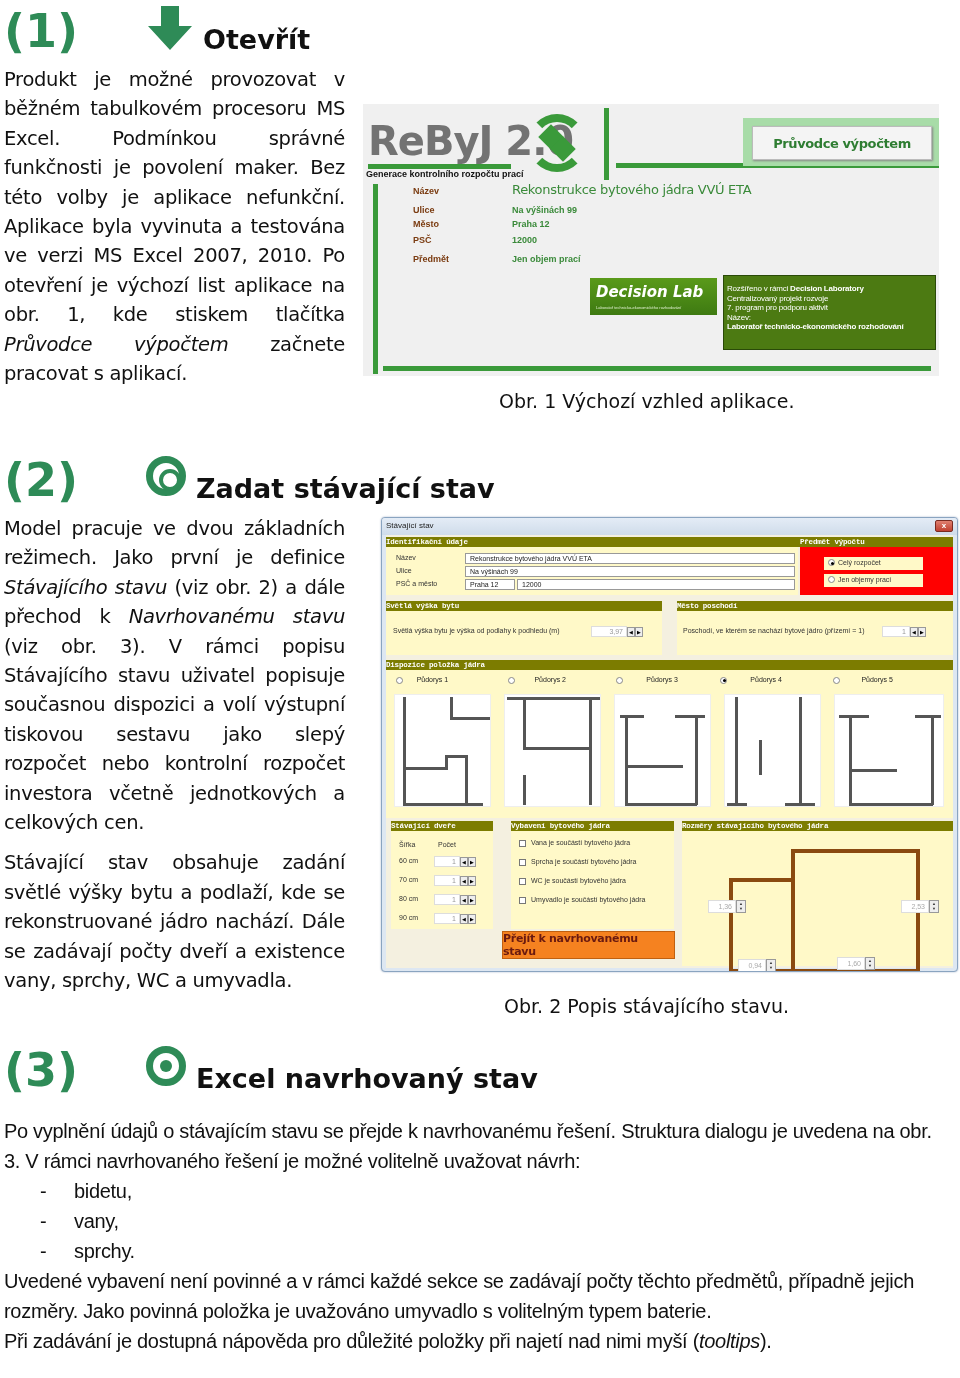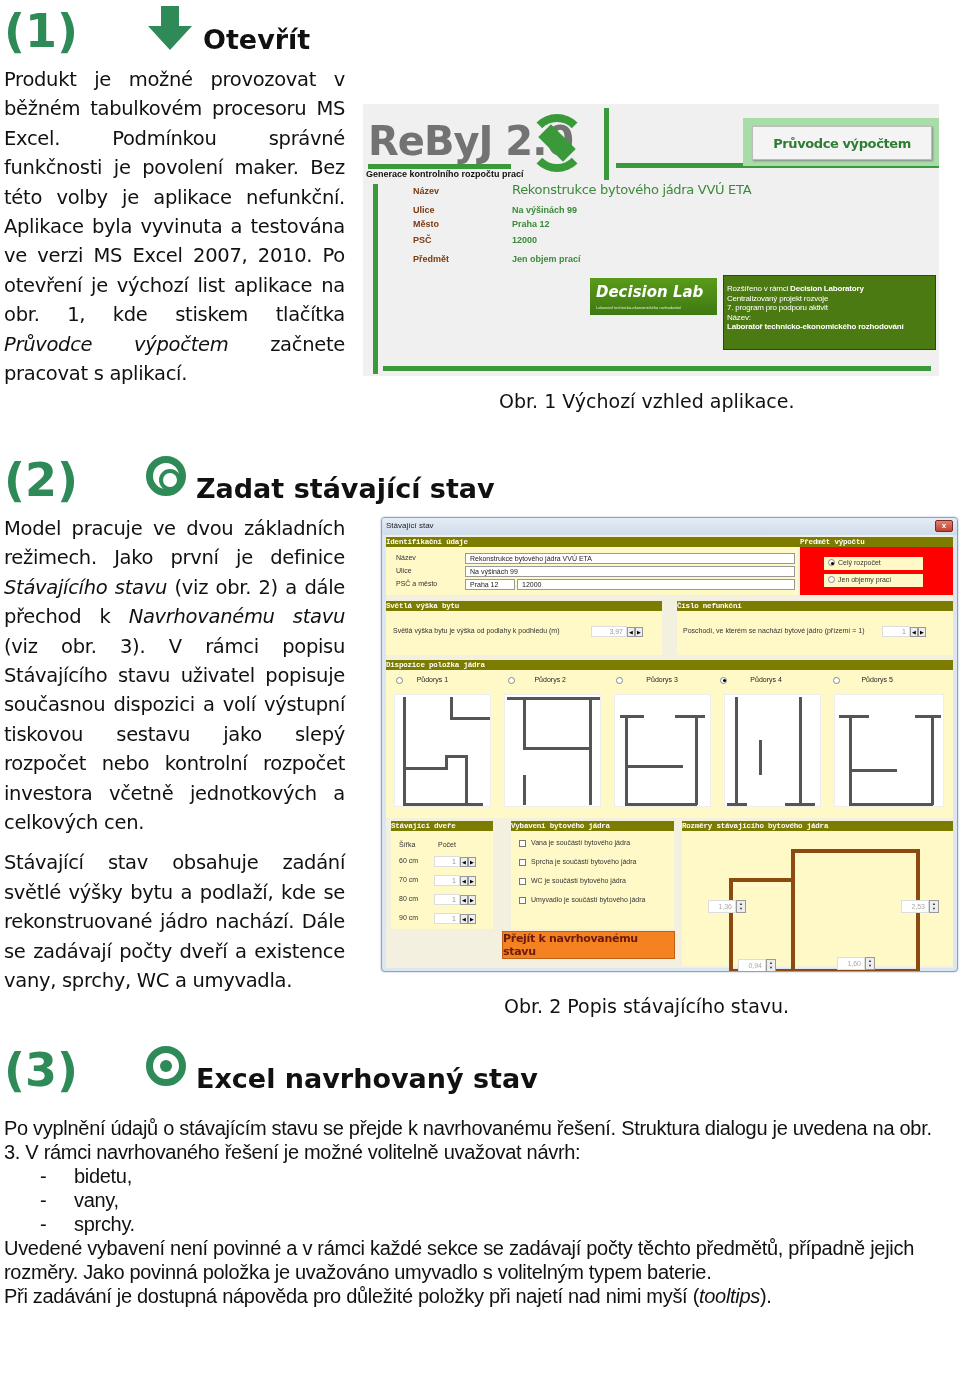--- a/index.html
+++ b/index.html
@@ -16,21 +16,21 @@
   .icon-target.filled::after { background: #2e8b57; left: 7px; top: 7px; width: 12px; height: 12px; border: none; }
 
   
   .col-text { position: absolute; left: 4px; width: 341px; font-family: "DejaVu Sans", sans-serif; font-size: 19.5px; line-height: 29.4px; text-align: justify; text-align-last: left; letter-spacing: -0.3px; }
   .col-text p { margin: 0; }
   .col-text p + p { margin-top: 11px; }
   .col-text em { font-style: italic; }
 
   .caption { position: absolute; font-family: "DejaVu Sans", sans-serif; font-size: 19px; color: #111; }
 
-  .full-text { position: absolute; left: 4px; width: 940px; font-family: "Liberation Sans", sans-serif; font-size: 20px; line-height: 24px; letter-spacing: -0.3px; }
+  .full-text { position: absolute; left: 4px; width: 940px; font-family: "Liberation Sans", sans-serif; font-size: 20px; line-height: 30px; letter-spacing: -0.3px; }
   .full-text .dash { display: flex; }
   .full-text .dash span.d { width: 70px; padding-left: 36px; }
 
   
   .fig1 { position: absolute; left: 363px; top: 104px; width: 576px; height: 272px; background: #f0f0f0; overflow: hidden; }
   .fig1 .logo { position: absolute; left: 5px; top: 14px; font-family: "DejaVu Sans", sans-serif; font-weight: bold; font-size: 40px; color: #737373; letter-spacing: -1px; }
   .fig1 .logo-bar { position: absolute; left: 5px; top: 60px; width: 143px; height: 5px; background: #3a9a3a; }
   .fig1 .subtitle { position: absolute; left: 3px; top: 65px; font-size: 9px; font-weight: bold; color: #111; }
   .fig1 .recycle { position: absolute; left: 165px; top: 10px; width: 58px; height: 58px; border: 8px solid #3a9a3a; border-radius: 50%; border-right-color: transparent; border-left-color: transparent; }
   .fig1 .recycle::before { content: ""; position: absolute; left: 6px; top: 6px; width: 18px; height: 18px; background: #3a9a3a; transform: rotate(45deg); }
@@ -165,21 +165,21 @@
 
     <div class="hdr" style="left:0; top:66px; width:276px;">Světlá výška bytu</div>
     <div class="panel" style="left:0; top:76px; width:276px; height:44px;"></div>
     <div class="lab" style="left:7px; top:92px;">Světlá výška bytu je výška od podlahy k podhledu (m)</div>
     <div class="spin" style="left:205px; top:91px;">
       <div class="v">3,97</div>
       <div class="arr">◀</div>
         <div class="arr">▶</div>
     </div>
 
-    <div class="hdr" style="left:291px; top:66px; width:276px;">Číslo nefunkční</div>
+    <div class="hdr" style="left:291px; top:66px; width:276px;">Město poschodí</div>
     <div class="panel" style="left:291px; top:76px; width:276px; height:44px;"></div>
     <div class="lab" style="left:297px; top:92px;">Poschodí, ve kterém se nachází bytové jádro (přízemí = 1)</div>
     <div class="spin" style="left:496px; top:91px;">
       <div class="v" style="width:28px;">1</div>
       <div class="arr">◀</div>
         <div class="arr">▶</div>
     </div>
 
     <div class="hdr" style="left:0; top:125px; width:567px;">Dispozice položka jádra</div>
     <div class="panel" style="left:0; top:135px; width:567px; height:148px;">

